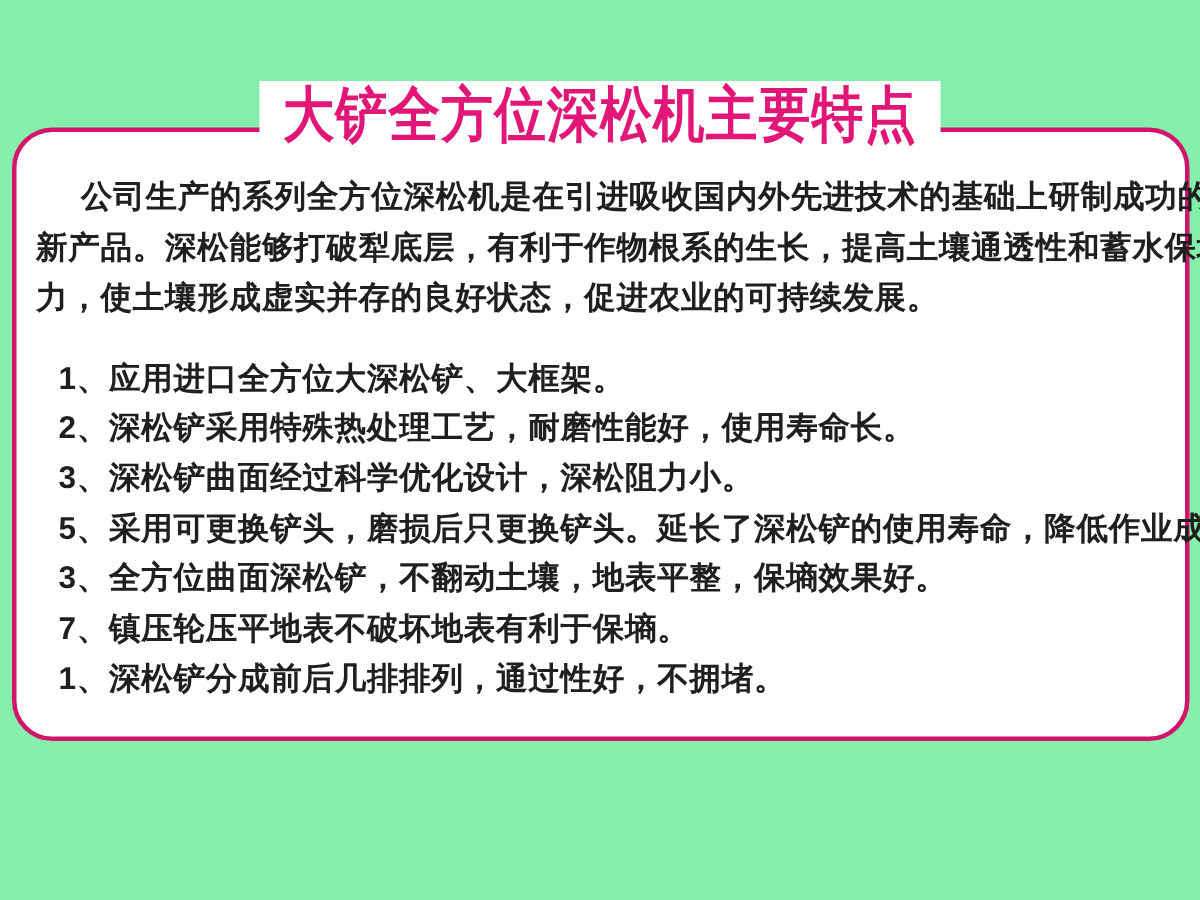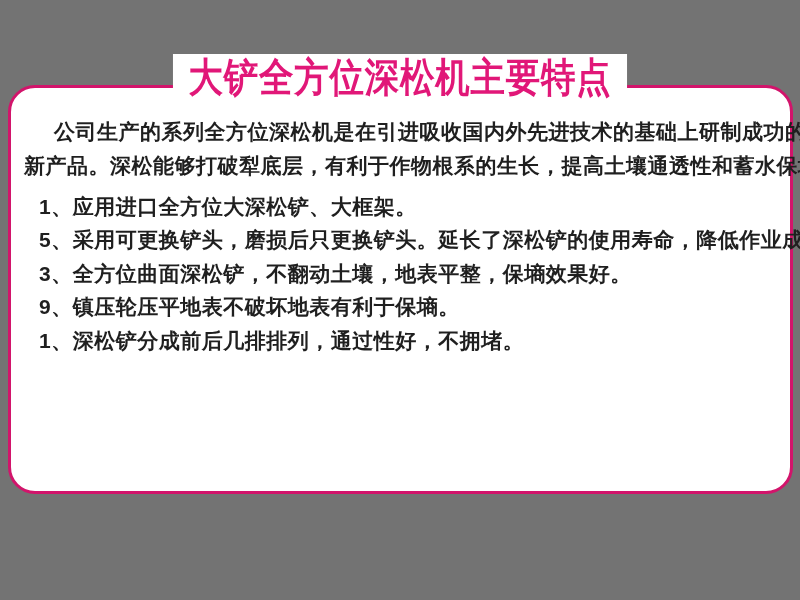--- a/index.html
+++ b/index.html
@@ -10,21 +10,21 @@
   body {
     width: 800px;
     height: 600px;
     position: relative;
     overflow: hidden;
     font-family: "Liberation Sans", "DejaVu Sans", sans-serif;
   }
   .stage {
     position: absolute;
     inset: 0;
-    background: #737373;
+    background: #86efac;
   }
   
   .frame {
     position: absolute;
     left: 8px;
     top: 85px;
     width: 785px;
     height: 409px;
     box-sizing: border-box;
     border: 3px solid #d2146b;
@@ -60,21 +60,21 @@
     line-height: 33.5px;
     color: #1f1f1f;
     font-weight: 600;
     white-space: nowrap;
     letter-spacing: 0.5px;
   }
   .intro-line.first {
     text-indent: 30px;
   }
   .features {
-    margin-top: 8px;
+    margin-top: 20px;
     margin-left: 15px;
   }
   .feature-item {
     font-size: 21px;
     line-height: 33.4px;
     color: #1f1f1f;
     font-weight: 600;
     white-space: nowrap;
     letter-spacing: 0.5px;
   }
@@ -85,25 +85,28 @@
 <div class="stage">
 
   <div class="page-title">大铲全方位深松机主要特点</div>
 
   <div class="frame">
     <div class="frame-inner">
 
       <div class="intro">
         <div class="intro-line first">公司生产的系列全方位深松机是在引进吸收国内外先进技术的基础上研制成功的最</div>
         <div class="intro-line">新产品。深松能够打破犁底层，有利于作物根系的生长，提高土壤通透性和蓄水保墒能</div>
+        <div class="intro-line">力，使土壤形成虚实并存的良好状态，促进农业的可持续发展。</div>
       </div>
 
       <div class="features">
         <div class="feature-item">1、应用进口全方位大深松铲、大框架。</div>
+        <div class="feature-item">2、深松铲采用特殊热处理工艺，耐磨性能好，使用寿命长。</div>
+        <div class="feature-item">3、深松铲曲面经过科学优化设计，深松阻力小。</div>
         <div class="feature-item">5、采用可更换铲头，磨损后只更换铲头。延长了深松铲的使用寿命，降低作业成本。</div>
         <div class="feature-item">3、全方位曲面深松铲，不翻动土壤，地表平整，保墒效果好。</div>
-        <div class="feature-item">9、镇压轮压平地表不破坏地表有利于保墒。</div>
+        <div class="feature-item">7、镇压轮压平地表不破坏地表有利于保墒。</div>
         <div class="feature-item">1、深松铲分成前后几排排列，通过性好，不拥堵。</div>
       </div>
 
     </div>
   </div>
 </div>
 
 </body></html>

